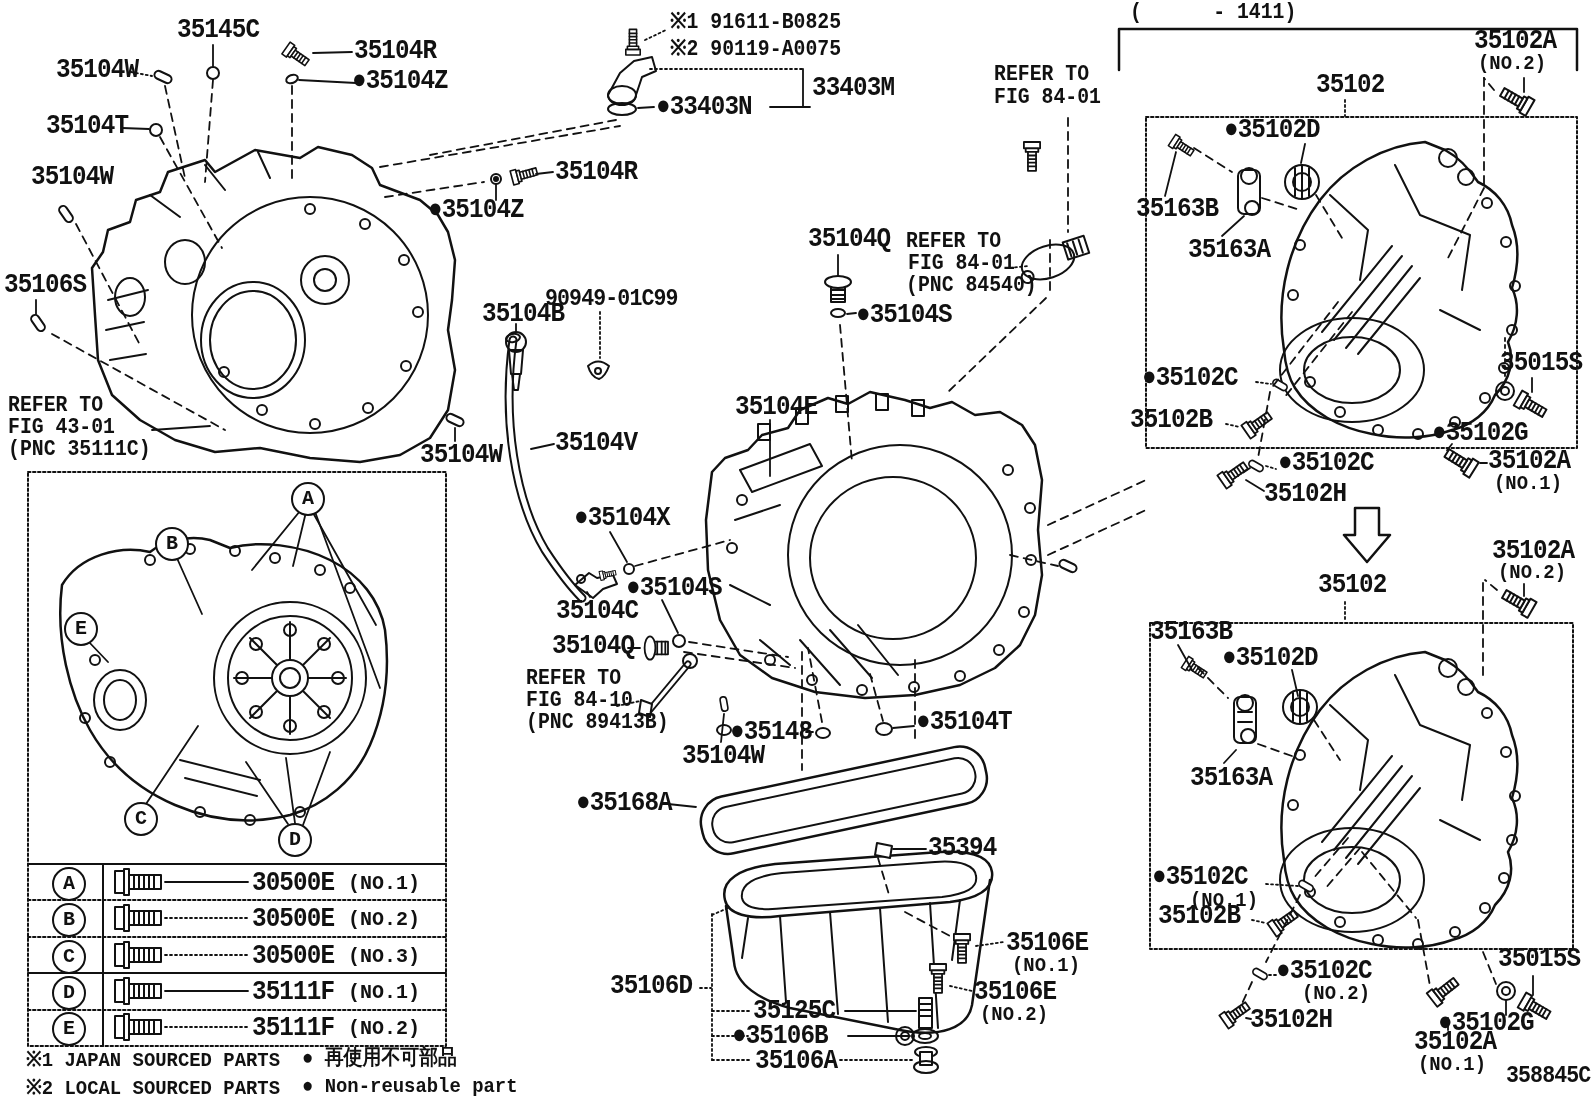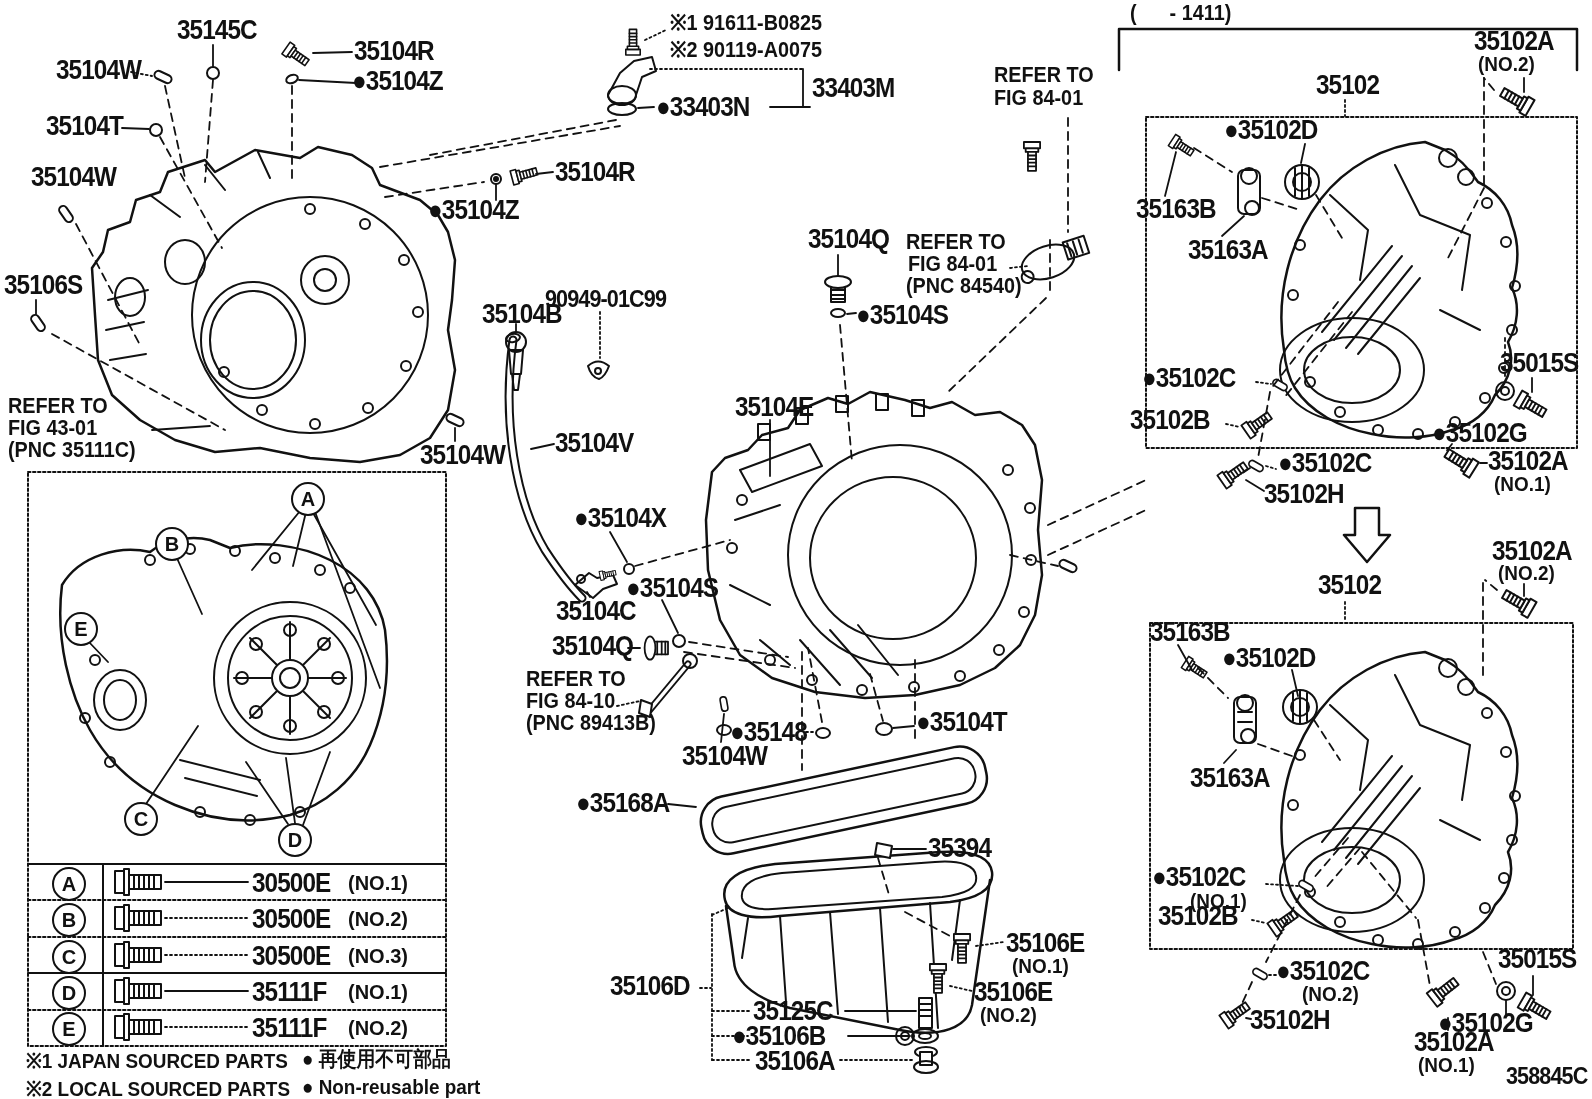--- a/index.html
+++ b/index.html
@@ -1,17 +1,17 @@
 <!DOCTYPE html>
 <html><head>
 <meta charset="utf-8">
 <style>
   html,body{margin:0;padding:0;background:#fff;}
   #canvas{position:relative;width:1592px;height:1099px;background:#fff;overflow:hidden;
-          font-family:Liberation Sans, sans-serif;color:#111;}
+          font-family:Liberation Mono, monospace;color:#111;}
   #art{position:absolute;left:0;top:0;}
   .lb{position:absolute;font-size:27px;font-weight:bold;letter-spacing:-1px;white-space:pre;
       transform:scaleX(.9);transform-origin:0 0;line-height:1.0;color:#111;}
   .md{font-size:24px;}
   .rf{font-size:22px;letter-spacing:0;}
   .sm{font-size:21px;font-weight:bold;letter-spacing:0;}
   .ft{font-size:21px;font-weight:bold;letter-spacing:0;}
   .cl{position:absolute;width:30px;height:30px;border:2.5px solid #111;border-radius:50%;
       text-align:center;line-height:30px;font-size:20px;font-weight:bold;background:#fff;}
   .tpart{position:absolute;font-size:27px;font-weight:bold;letter-spacing:-1px;transform:scaleX(.9);transform-origin:0 0;}

